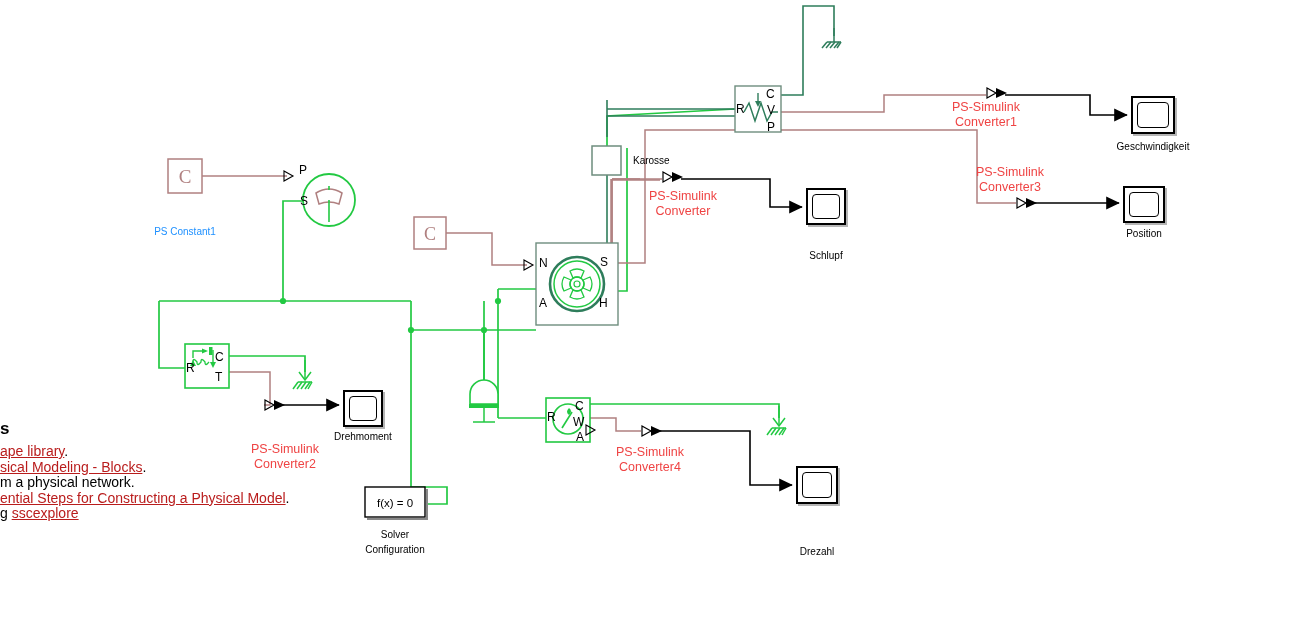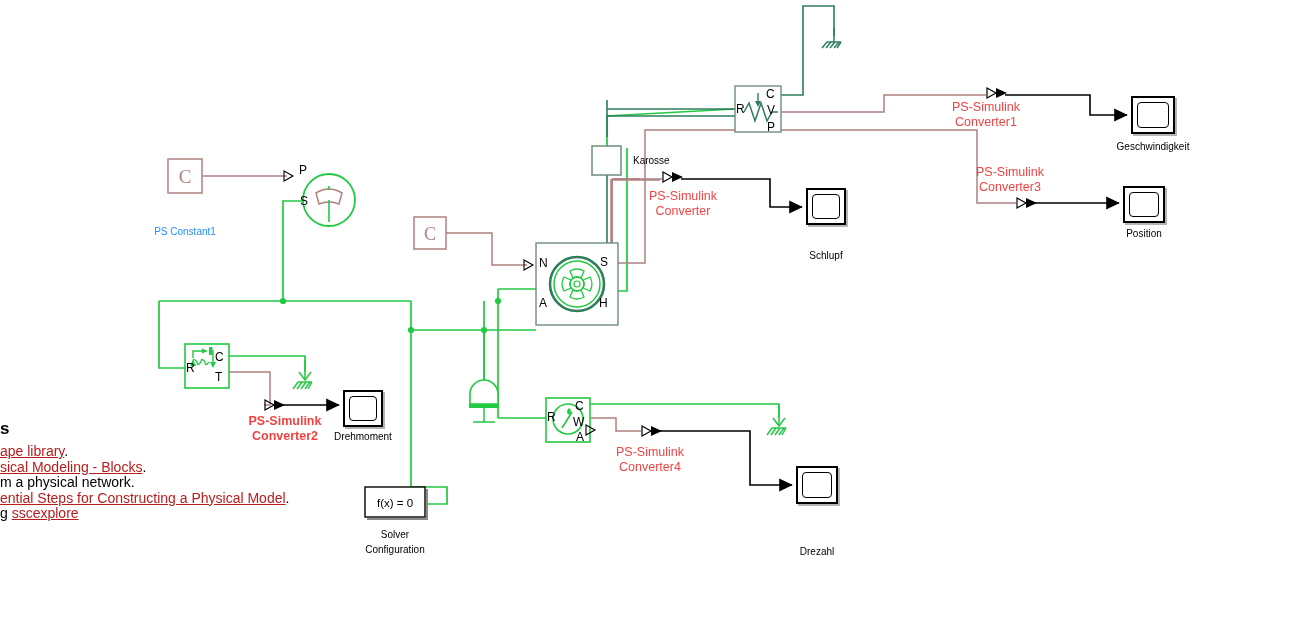--- a/index.html
+++ b/index.html
@@ -293,21 +293,21 @@
 
 <div class="scope" style="left:796px;top:466px;width:42px;height:38px;">
     <i></i>
   </div>
 <div class="lbl" style="left:757px;top:506px;width:120px;margin-top:38px;">Drezahl</div>
 
 <div class="pslabel" style="left:633px;top:189px;width:100px;">PS-Simulink
 Converter</div>
 <div class="pslabel" style="left:931px;top:100px;width:110px;">PS-Simulink
 Converter1</div>
-<div class="pslabel" style="left:234px;top:414px;width:102px;font-weight:bold;">PS-Simulink
+<div class="pslabel" style="left:234px;top:442px;width:102px;">PS-Simulink
 Converter2</div>
 <div class="pslabel" style="left:955px;top:165px;width:110px;text-align:center;">PS-Simulink
 Converter3</div>
 <div class="pslabel" style="left:598px;top:445px;width:104px;">PS-Simulink
 Converter4</div>
 
 <div class="lbl blue" style="left:131px;top:198px;width:108px;margin-top:26px;">PS Constant1</div>
 <div class="lbl" style="left:633px;top:153px;width:80px;text-align:left;">Karosse</div>
 <div class="lbl" style="left:335px;top:527px;width:120px;">Solver
 Configuration</div>

